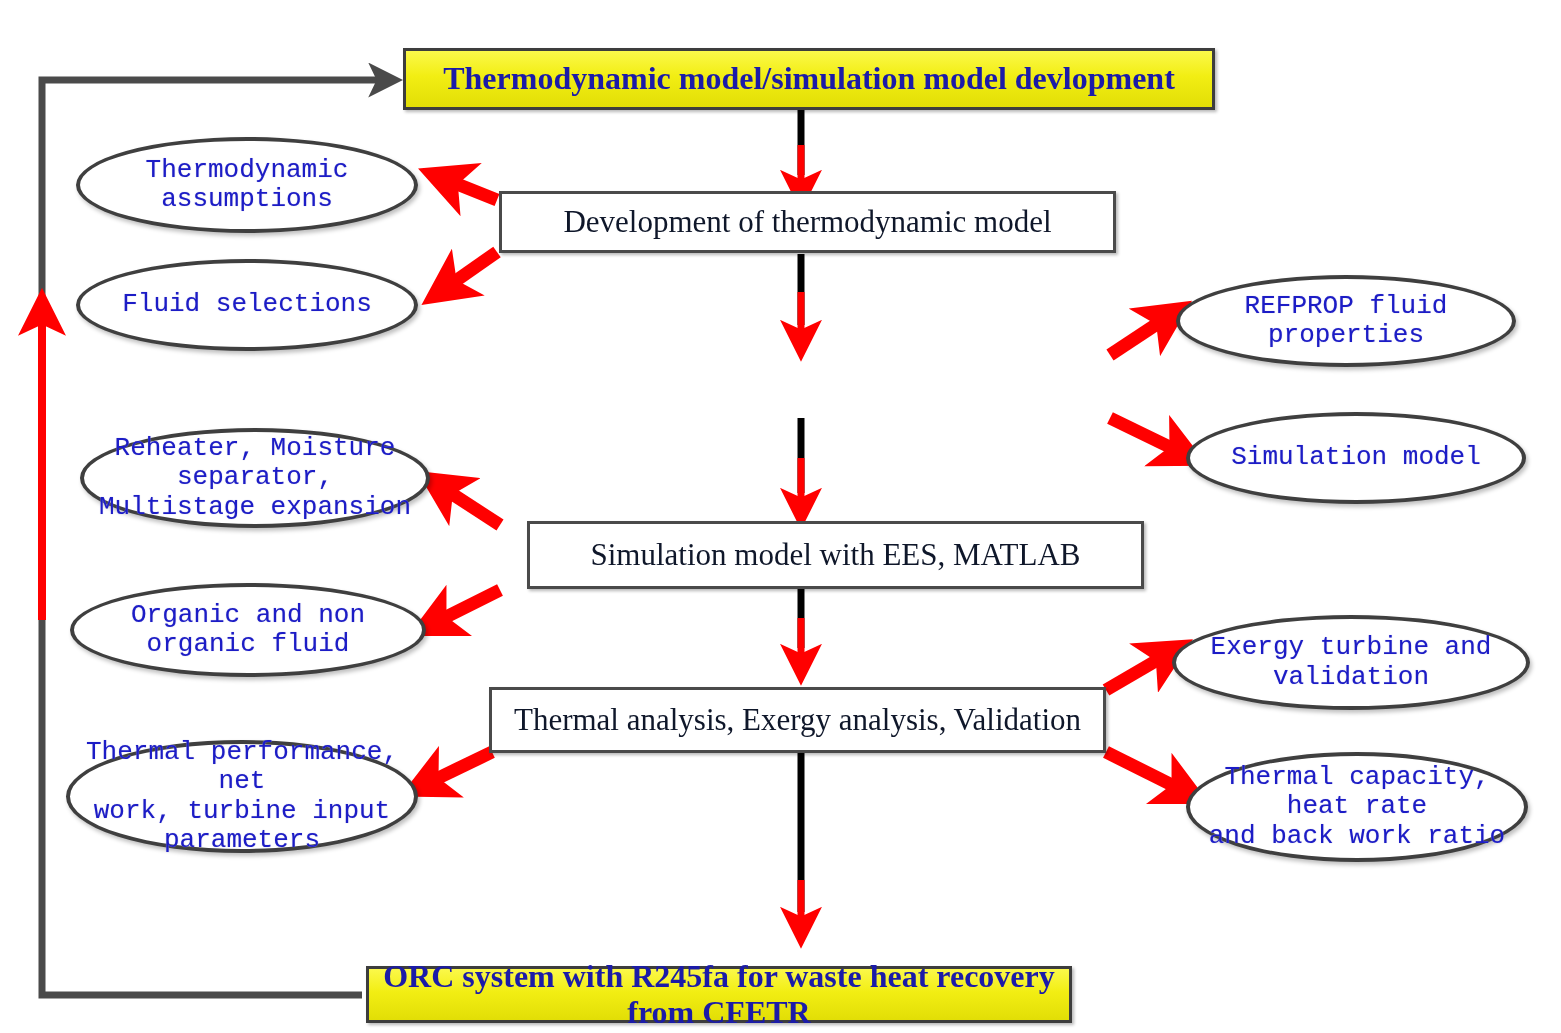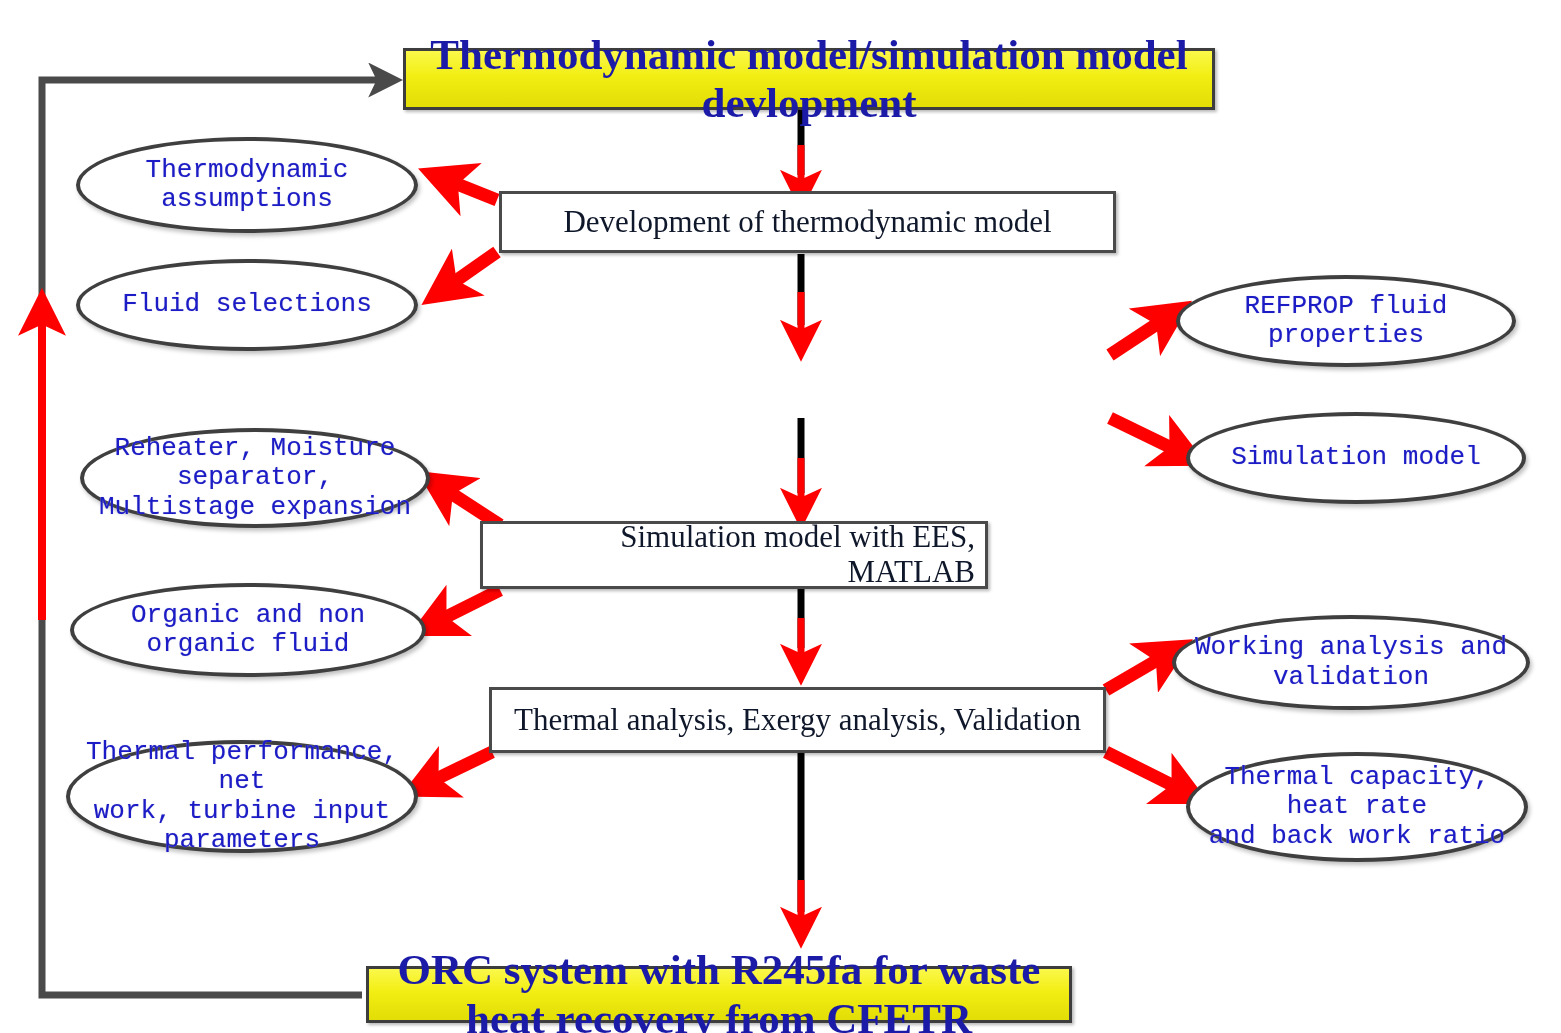--- a/index.html
+++ b/index.html
@@ -45,21 +45,21 @@
     color: #0f172a;
   }
   
   .box.accent {
     background: linear-gradient(180deg, #fbf84a 0%, #f2ee13 45%, #e2de06 100%);
     border: 3px solid #3d3d3d;
   }
   .box.accent .txt {
     color: #1b1ba8;
     font-weight: 700;
-    font-size: 43px;
+    font-size: 32px;
   }
   
   .ellipse {
     border: 4px solid #3f3f3f;
     border-radius: 50%;
     background: #ffffff;
     box-shadow: 2px 3px 4px rgba(0,0,0,0.25);
   }
   .ellipse .txt {
     padding: 0 14px;
@@ -128,21 +128,21 @@
 
   <div class="node box accent" style="left:403px; top:48px; width:812px; height:62px;">
     <span class="txt">Thermodynamic model/simulation model devlopment</span>
   </div>
 
   <div class="node box" style="left:499px; top:191px; width:617px; height:62px;">
     <span class="txt">Development of thermodynamic model</span>
   </div>
 
 
-  <div class="node box" style="left:480px; top:521px; width:508px; height:68px;text-align:right;">
+  <div class="node box" style="left:527px; top:521px; width:617px; height:68px;">
     <span class="txt">Simulation model with EES, MATLAB</span>
   </div>
 
   <div class="node box" style="left:489px; top:687px; width:617px; height:66px;">
     <span class="txt">Thermal analysis, Exergy analysis, Validation</span>
   </div>
 
   <div class="node box accent" style="left:366px; top:966px; width:706px; height:57px;">
     <span class="txt">ORC system with R245fa for waste heat recovery from CFETR</span>
   </div>
@@ -175,21 +175,21 @@
 
   <div class="node ellipse" style="left:1176px; top:275px; width:340px; height:92px;">
     <span class="txt">REFPROP fluid properties</span>
   </div>
 
   <div class="node ellipse" style="left:1186px; top:412px; width:340px; height:92px;">
     <span class="txt">Simulation model</span>
   </div>
 
   <div class="node ellipse" style="left:1172px; top:615px; width:358px; height:95px;">
-    <span class="txt">Working analysis and validation</span>
+    <span class="txt">Exergy turbine and validation</span>
   </div>
 
   <div class="node ellipse" style="left:1186px; top:752px; width:342px; height:110px;">
     <span class="txt">
       <span>Thermal capacity, heat rate</span><br>
       <span>and back work ratio</span>
     </span>
   </div>
 
 </div>

